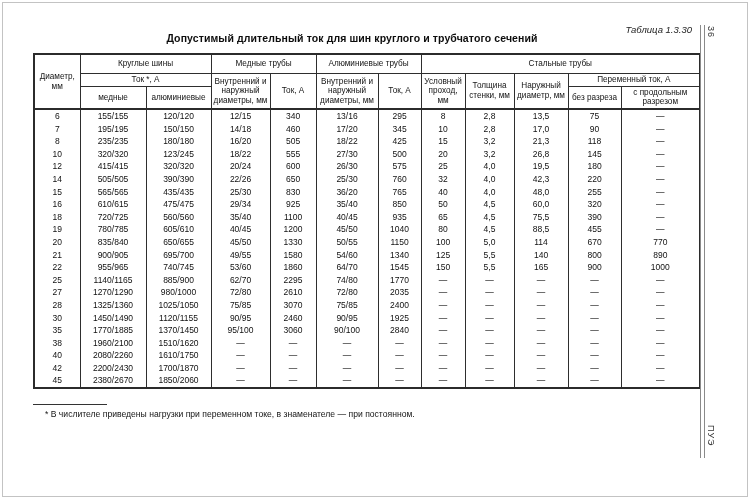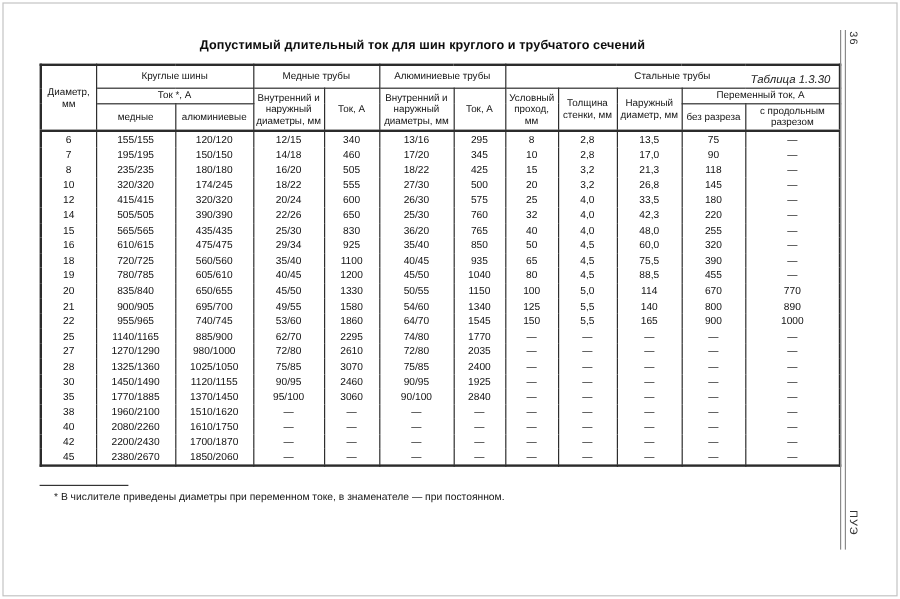--- a/index.html
+++ b/index.html
@@ -4,21 +4,21 @@
 <style>
   html,body{margin:0;padding:0;}
   body{
     width:750px;height:499px;position:relative;overflow:hidden;
     background:#ffffff;color:#151515;
     font-family:"Liberation Sans", sans-serif;
   }
   .page-frame{position:absolute;inset:2px;border:1px solid #c3c3c3;pointer-events:none;}
   .table-label{
     position:absolute;top:24px;left:600px;width:92px;text-align:right;
-    font-style:italic;font-size:9.5px;color:#222;margin-top:37px;
+    font-style:italic;font-size:9.5px;color:#222;
   }
   .doc-title{
     position:absolute;top:32px;left:19px;width:666px;text-align:center;
     font-weight:bold;font-size:10.5px;letter-spacing:.1px;color:#0d0d0d;
   }
   table.data{
     position:absolute;top:53px;left:33px;width:666px;
     border-collapse:collapse;table-layout:fixed;
     border:2px solid #2b2b2b;
   }
@@ -141,42 +141,42 @@
         <td>425</td>
         <td>15</td>
         <td>3,2</td>
         <td>21,3</td>
         <td>118</td>
         <td>—</td>
       </tr>
       <tr>
         <td>10</td>
         <td>320/320</td>
-        <td>174/245</td>
+        <td>123/245</td>
         <td>18/22</td>
         <td>555</td>
         <td>27/30</td>
         <td>500</td>
         <td>20</td>
         <td>3,2</td>
         <td>26,8</td>
         <td>145</td>
         <td>—</td>
       </tr>
       <tr>
         <td>12</td>
         <td>415/415</td>
         <td>320/320</td>
         <td>20/24</td>
         <td>600</td>
         <td>26/30</td>
         <td>575</td>
         <td>25</td>
         <td>4,0</td>
-        <td>33,5</td>
+        <td>19,5</td>
         <td>180</td>
         <td>—</td>
       </tr>
       <tr>
         <td>14</td>
         <td>505/505</td>
         <td>390/390</td>
         <td>22/26</td>
         <td>650</td>
         <td>25/30</td>
@@ -408,17 +408,17 @@
         <td>—</td>
         <td>—</td>
         <td>—</td>
         <td>—</td>
         <td>—</td>
       </tr>
     </tbody>
 </table>
 
 <div class="footnote-rule"></div>
-<div class="footnote">* В числителе приведены диаметры при переменном токе, в знаменателе — при постоянном.</div>
+<div class="footnote">* В числителе приведены нагрузки при переменном токе, в знаменателе — при постоянном.</div>
 
 <div class="margin-rule"></div>
 <div class="margin-text-top">36</div>
 <div class="margin-text-bottom">ПУЭ</div>
 
 </body></html>

